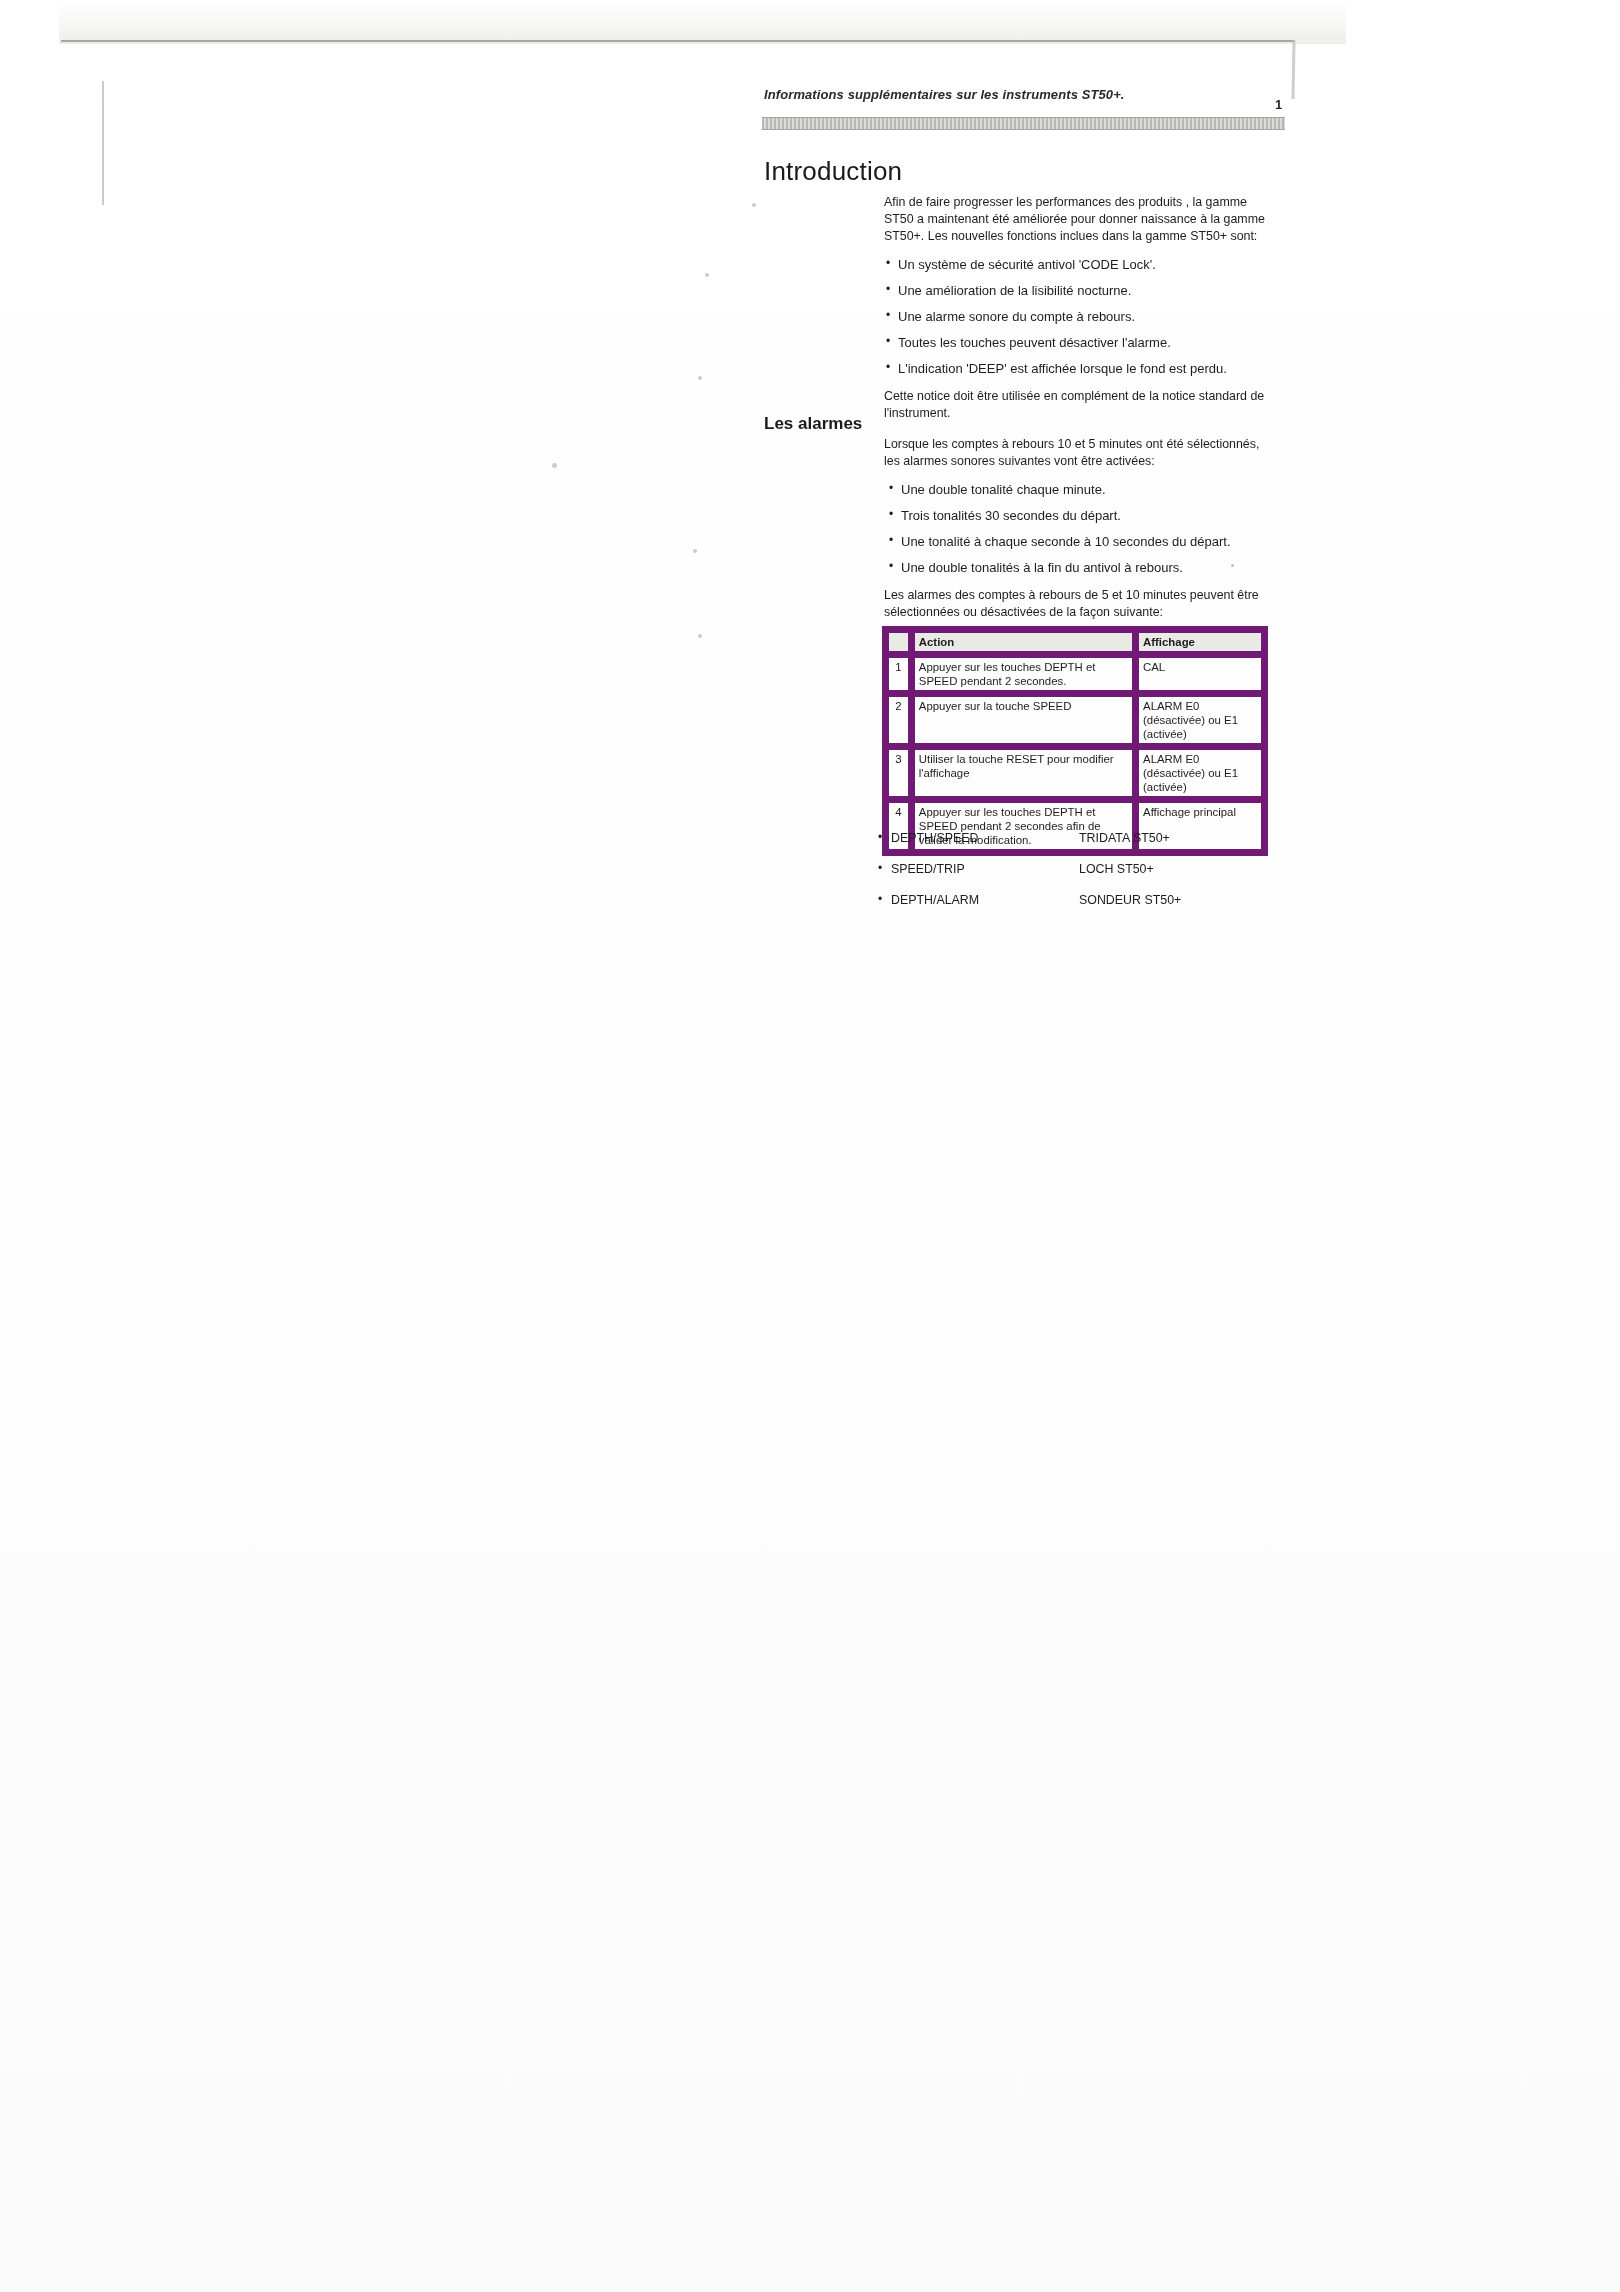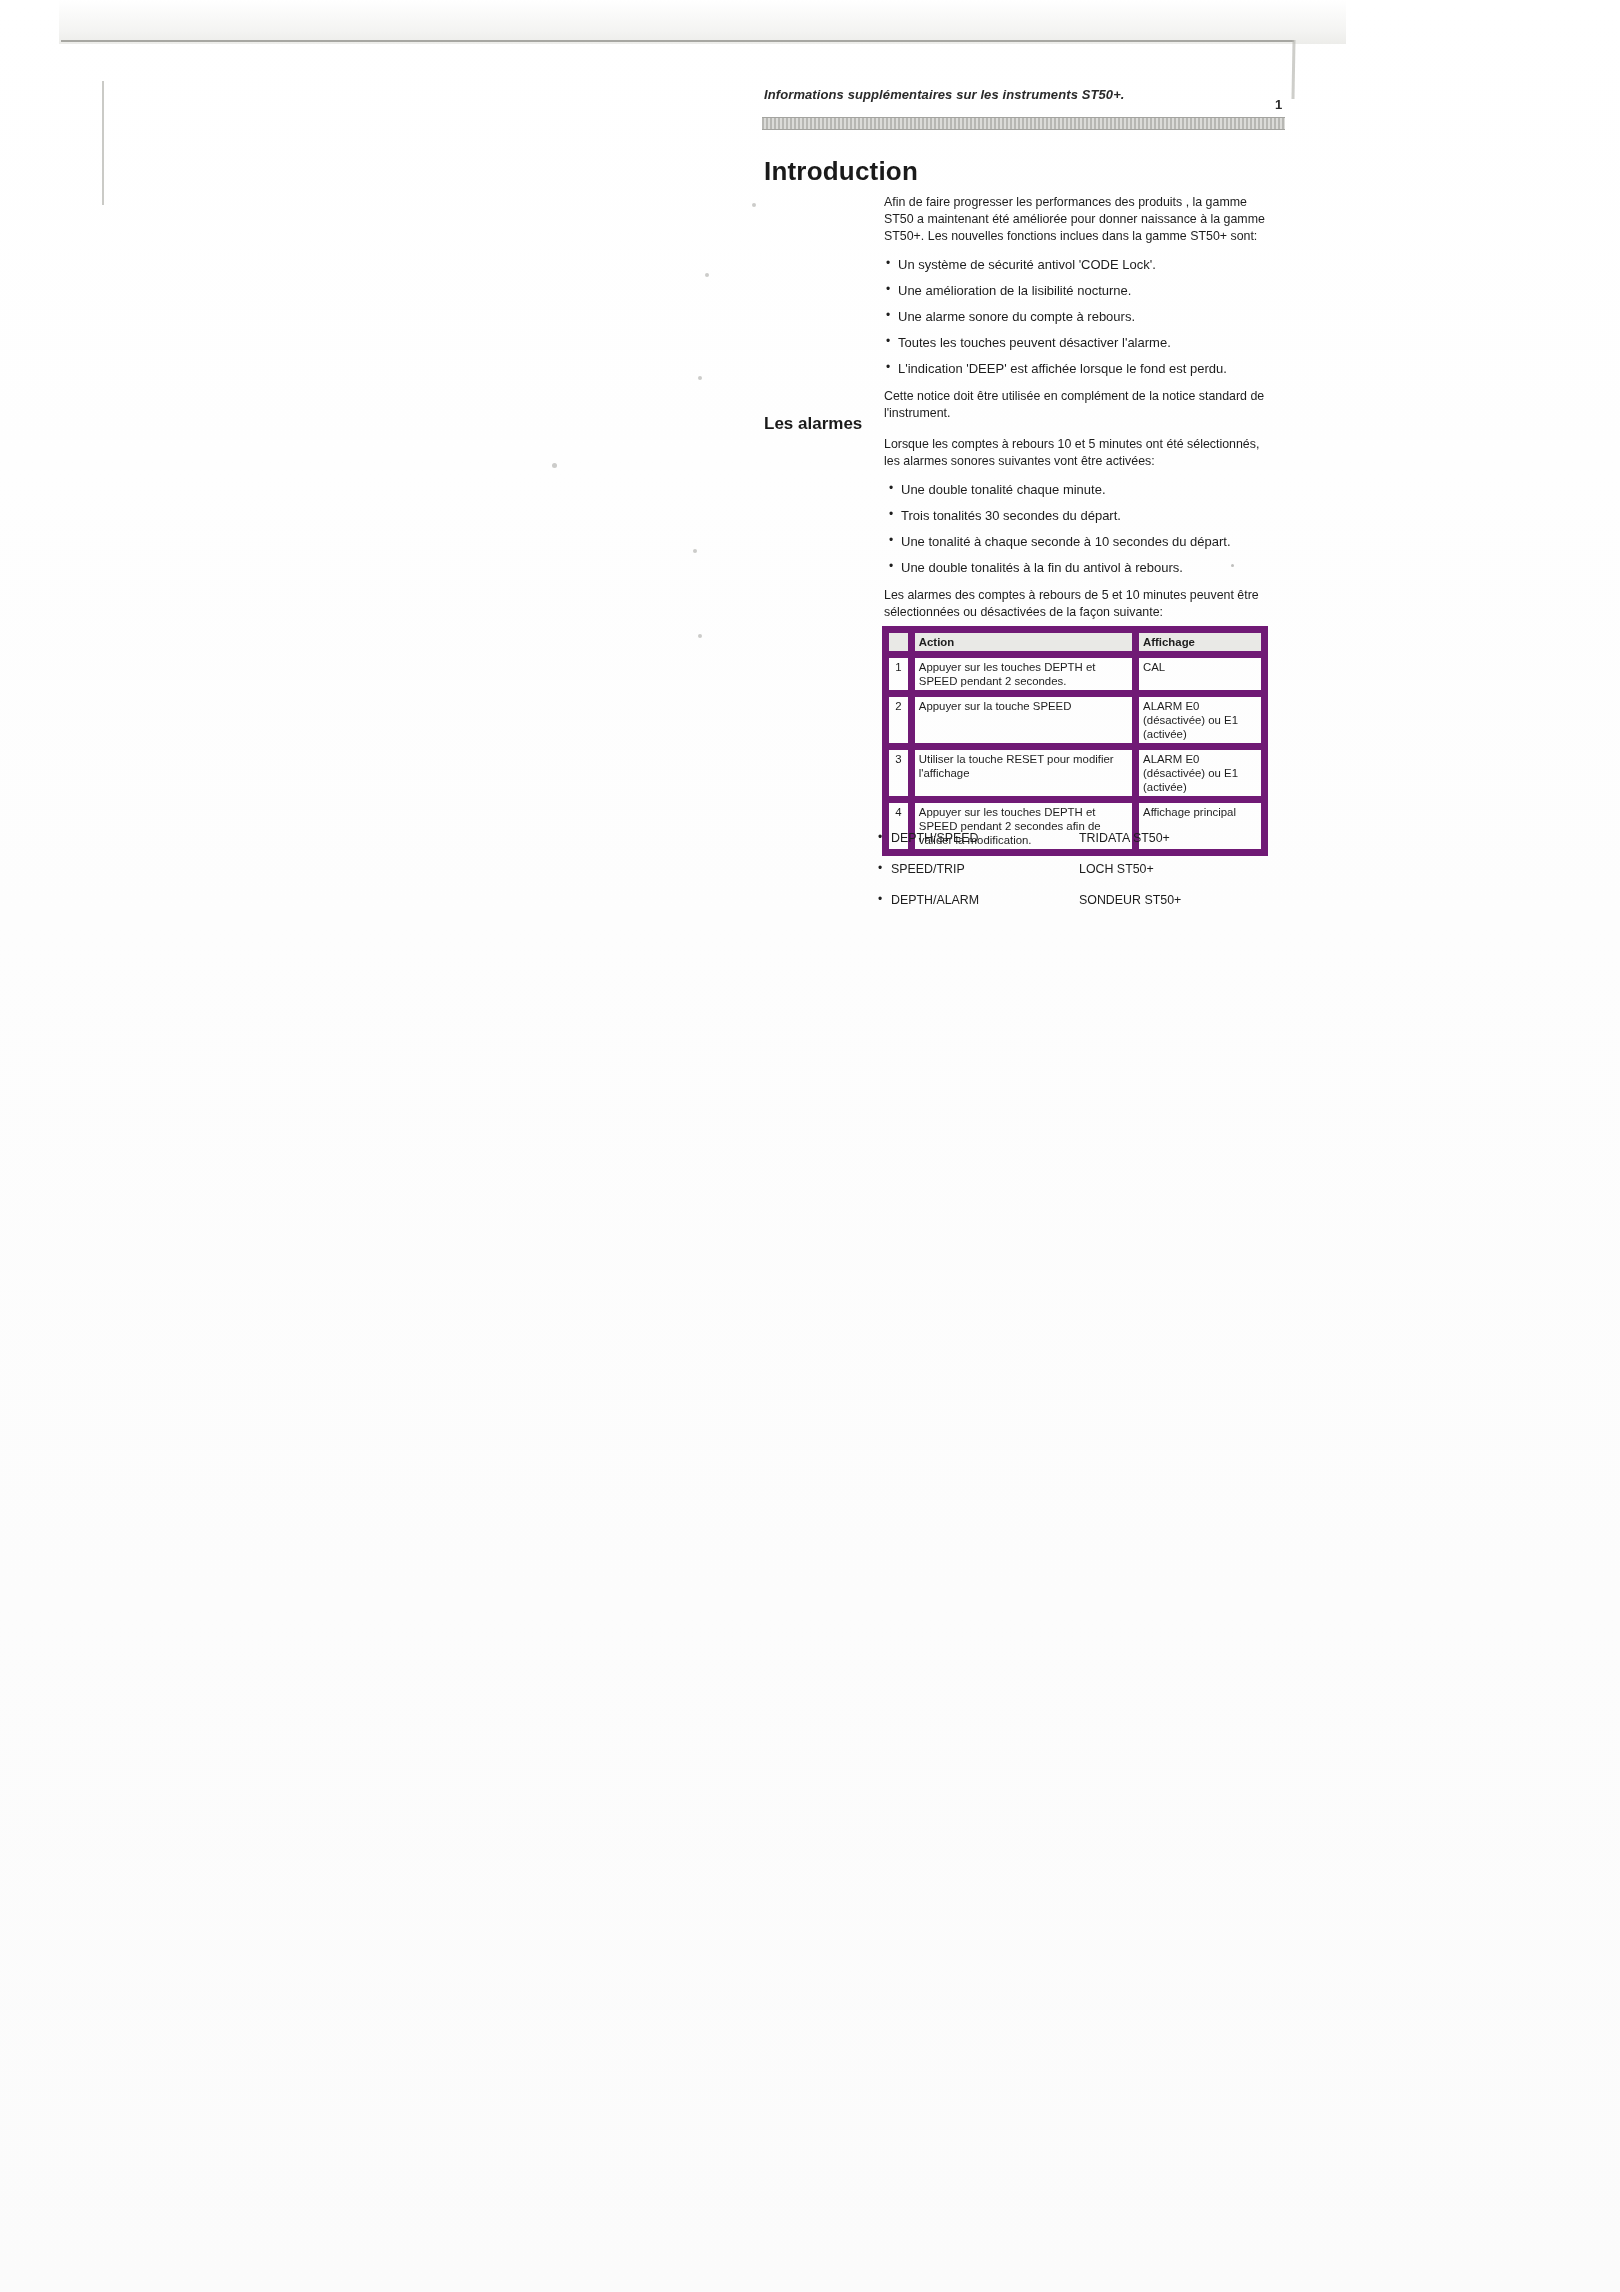--- a/index.html
+++ b/index.html
@@ -114,21 +114,21 @@
     border-top: 1px solid #9a9a95;
     border-bottom: 1px solid #9a9a95;
     opacity: 0.9;
   }
 
   .h1 {
     position: absolute;
     left: 764px;
     top: 156px;
     font-size: 26px;
-    font-weight: bold;
+    font-weight: normal;
     color: #1a1a1a;
     letter-spacing: 0.2px;
   }
 
   .side-head {
     position: absolute;
     left: 764px;
     font-size: 17px;
     font-weight: bold;
     color: #1a1a1a;

